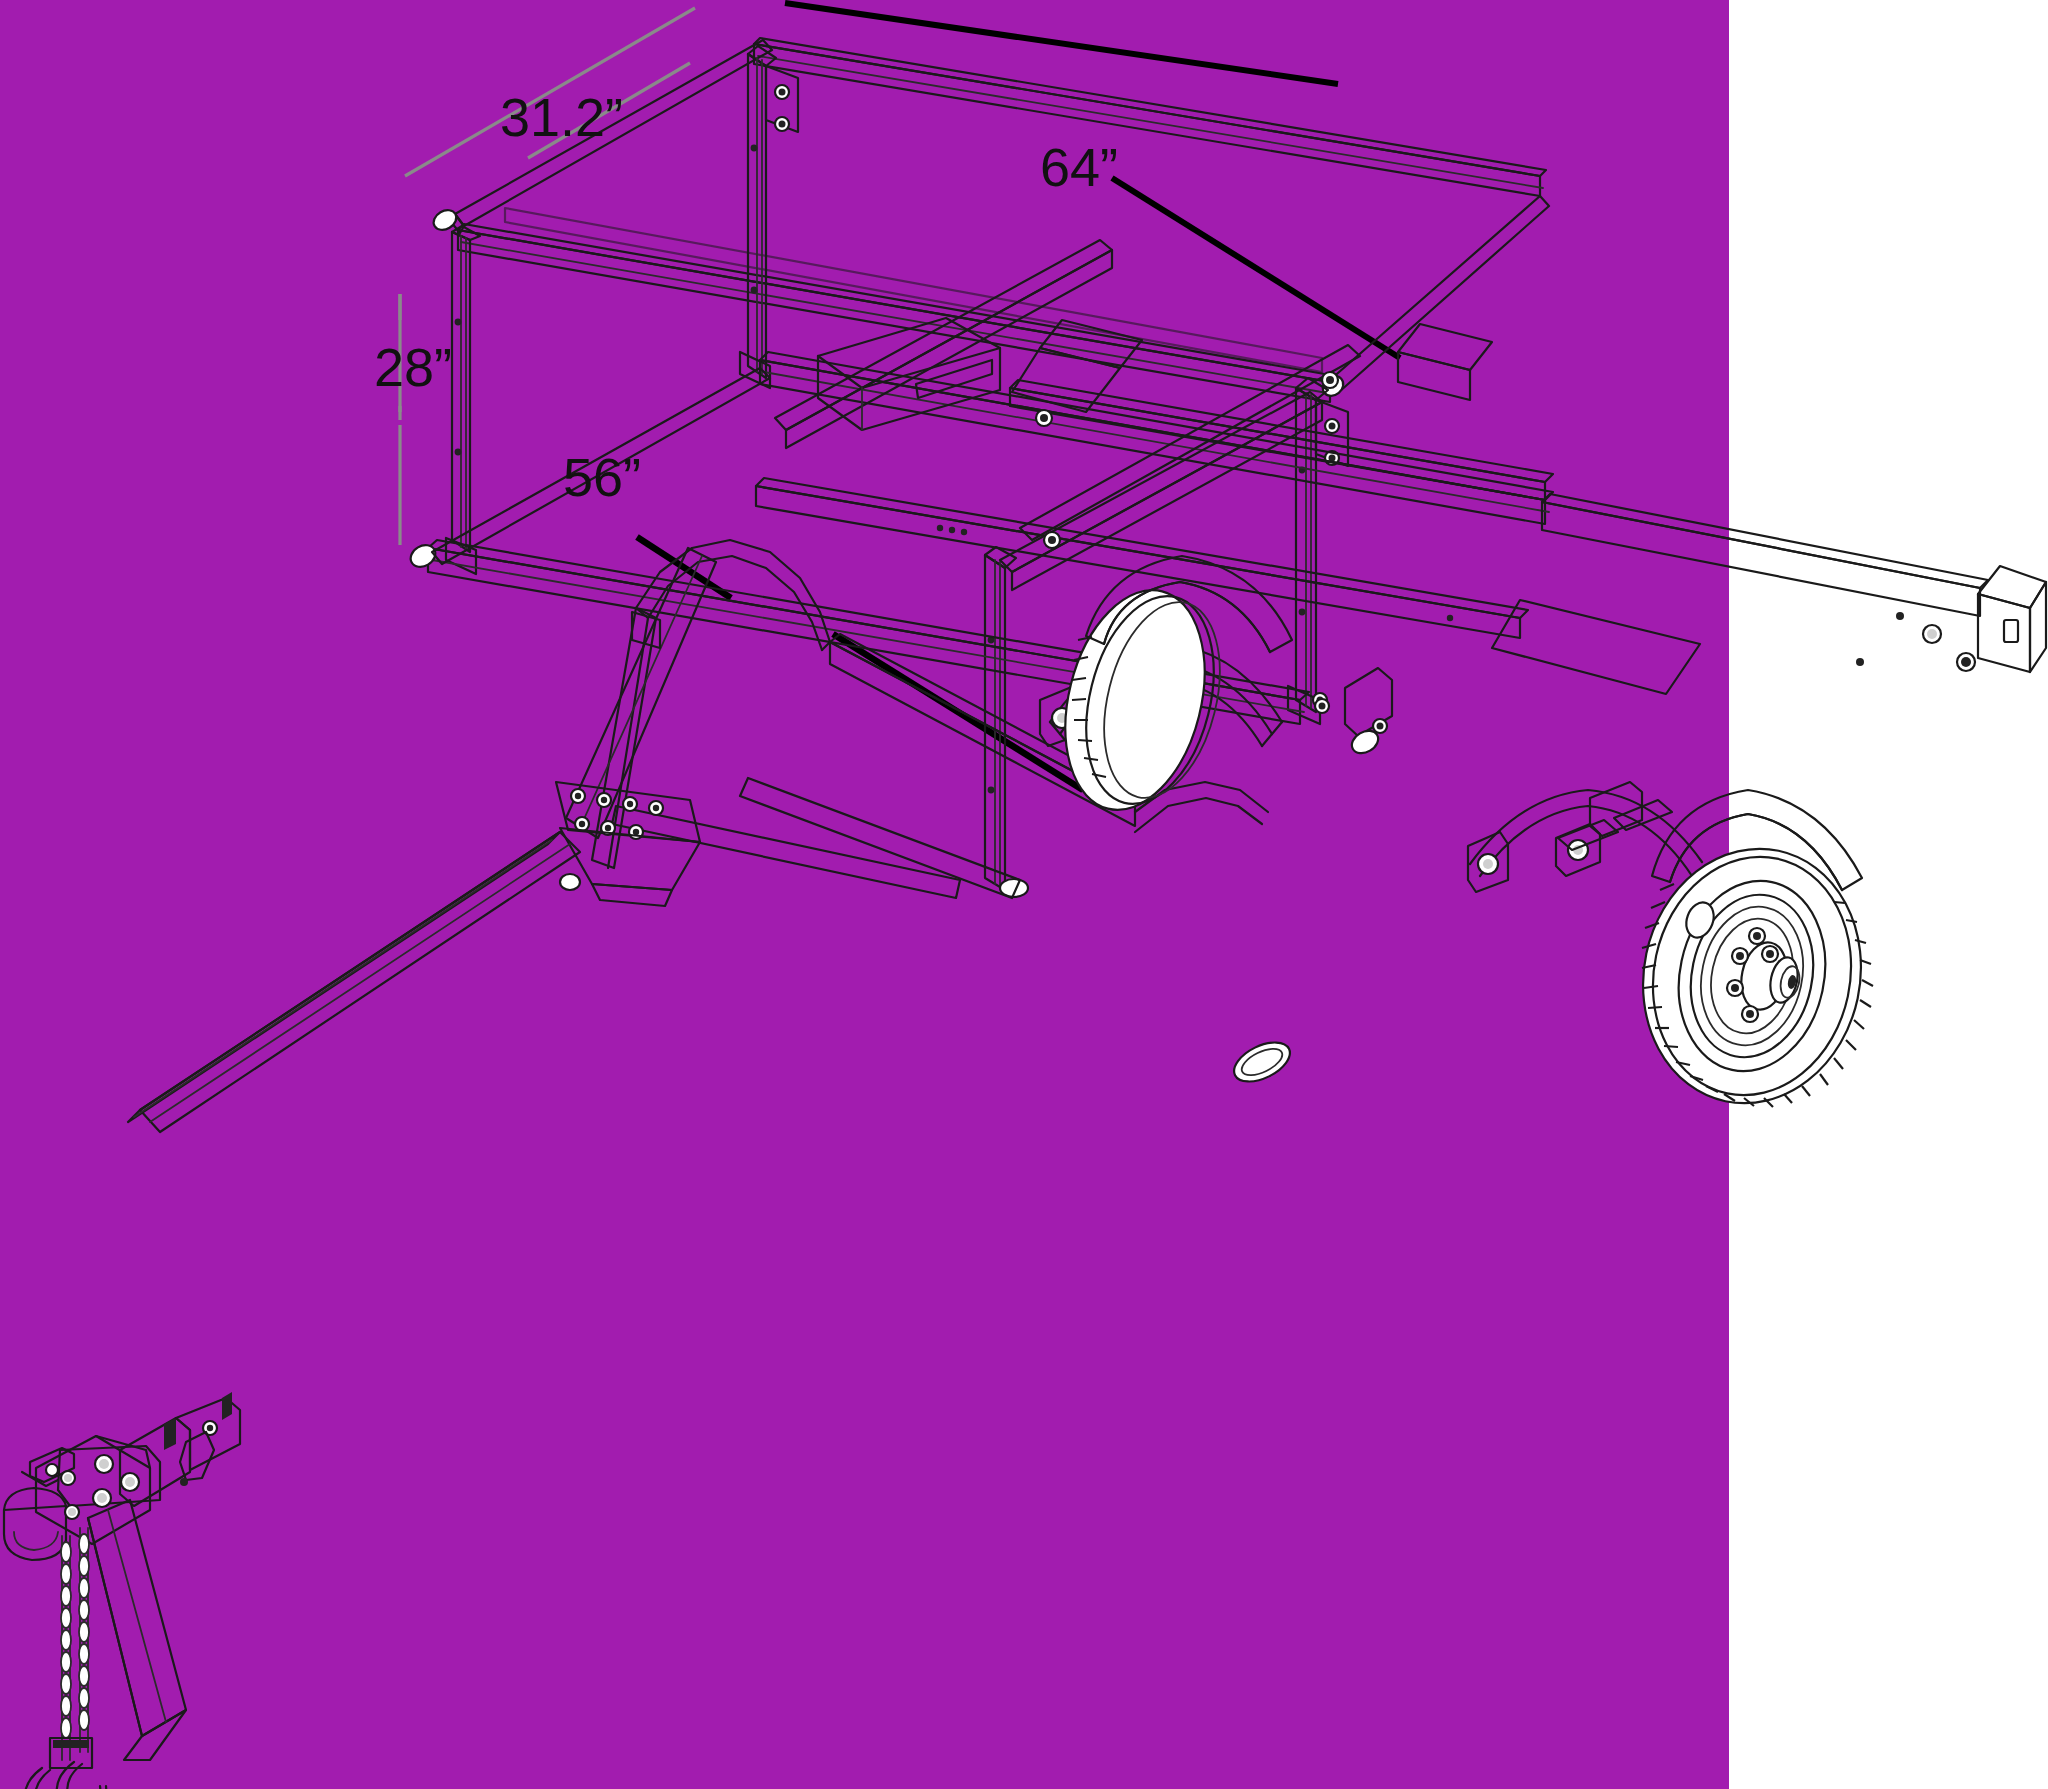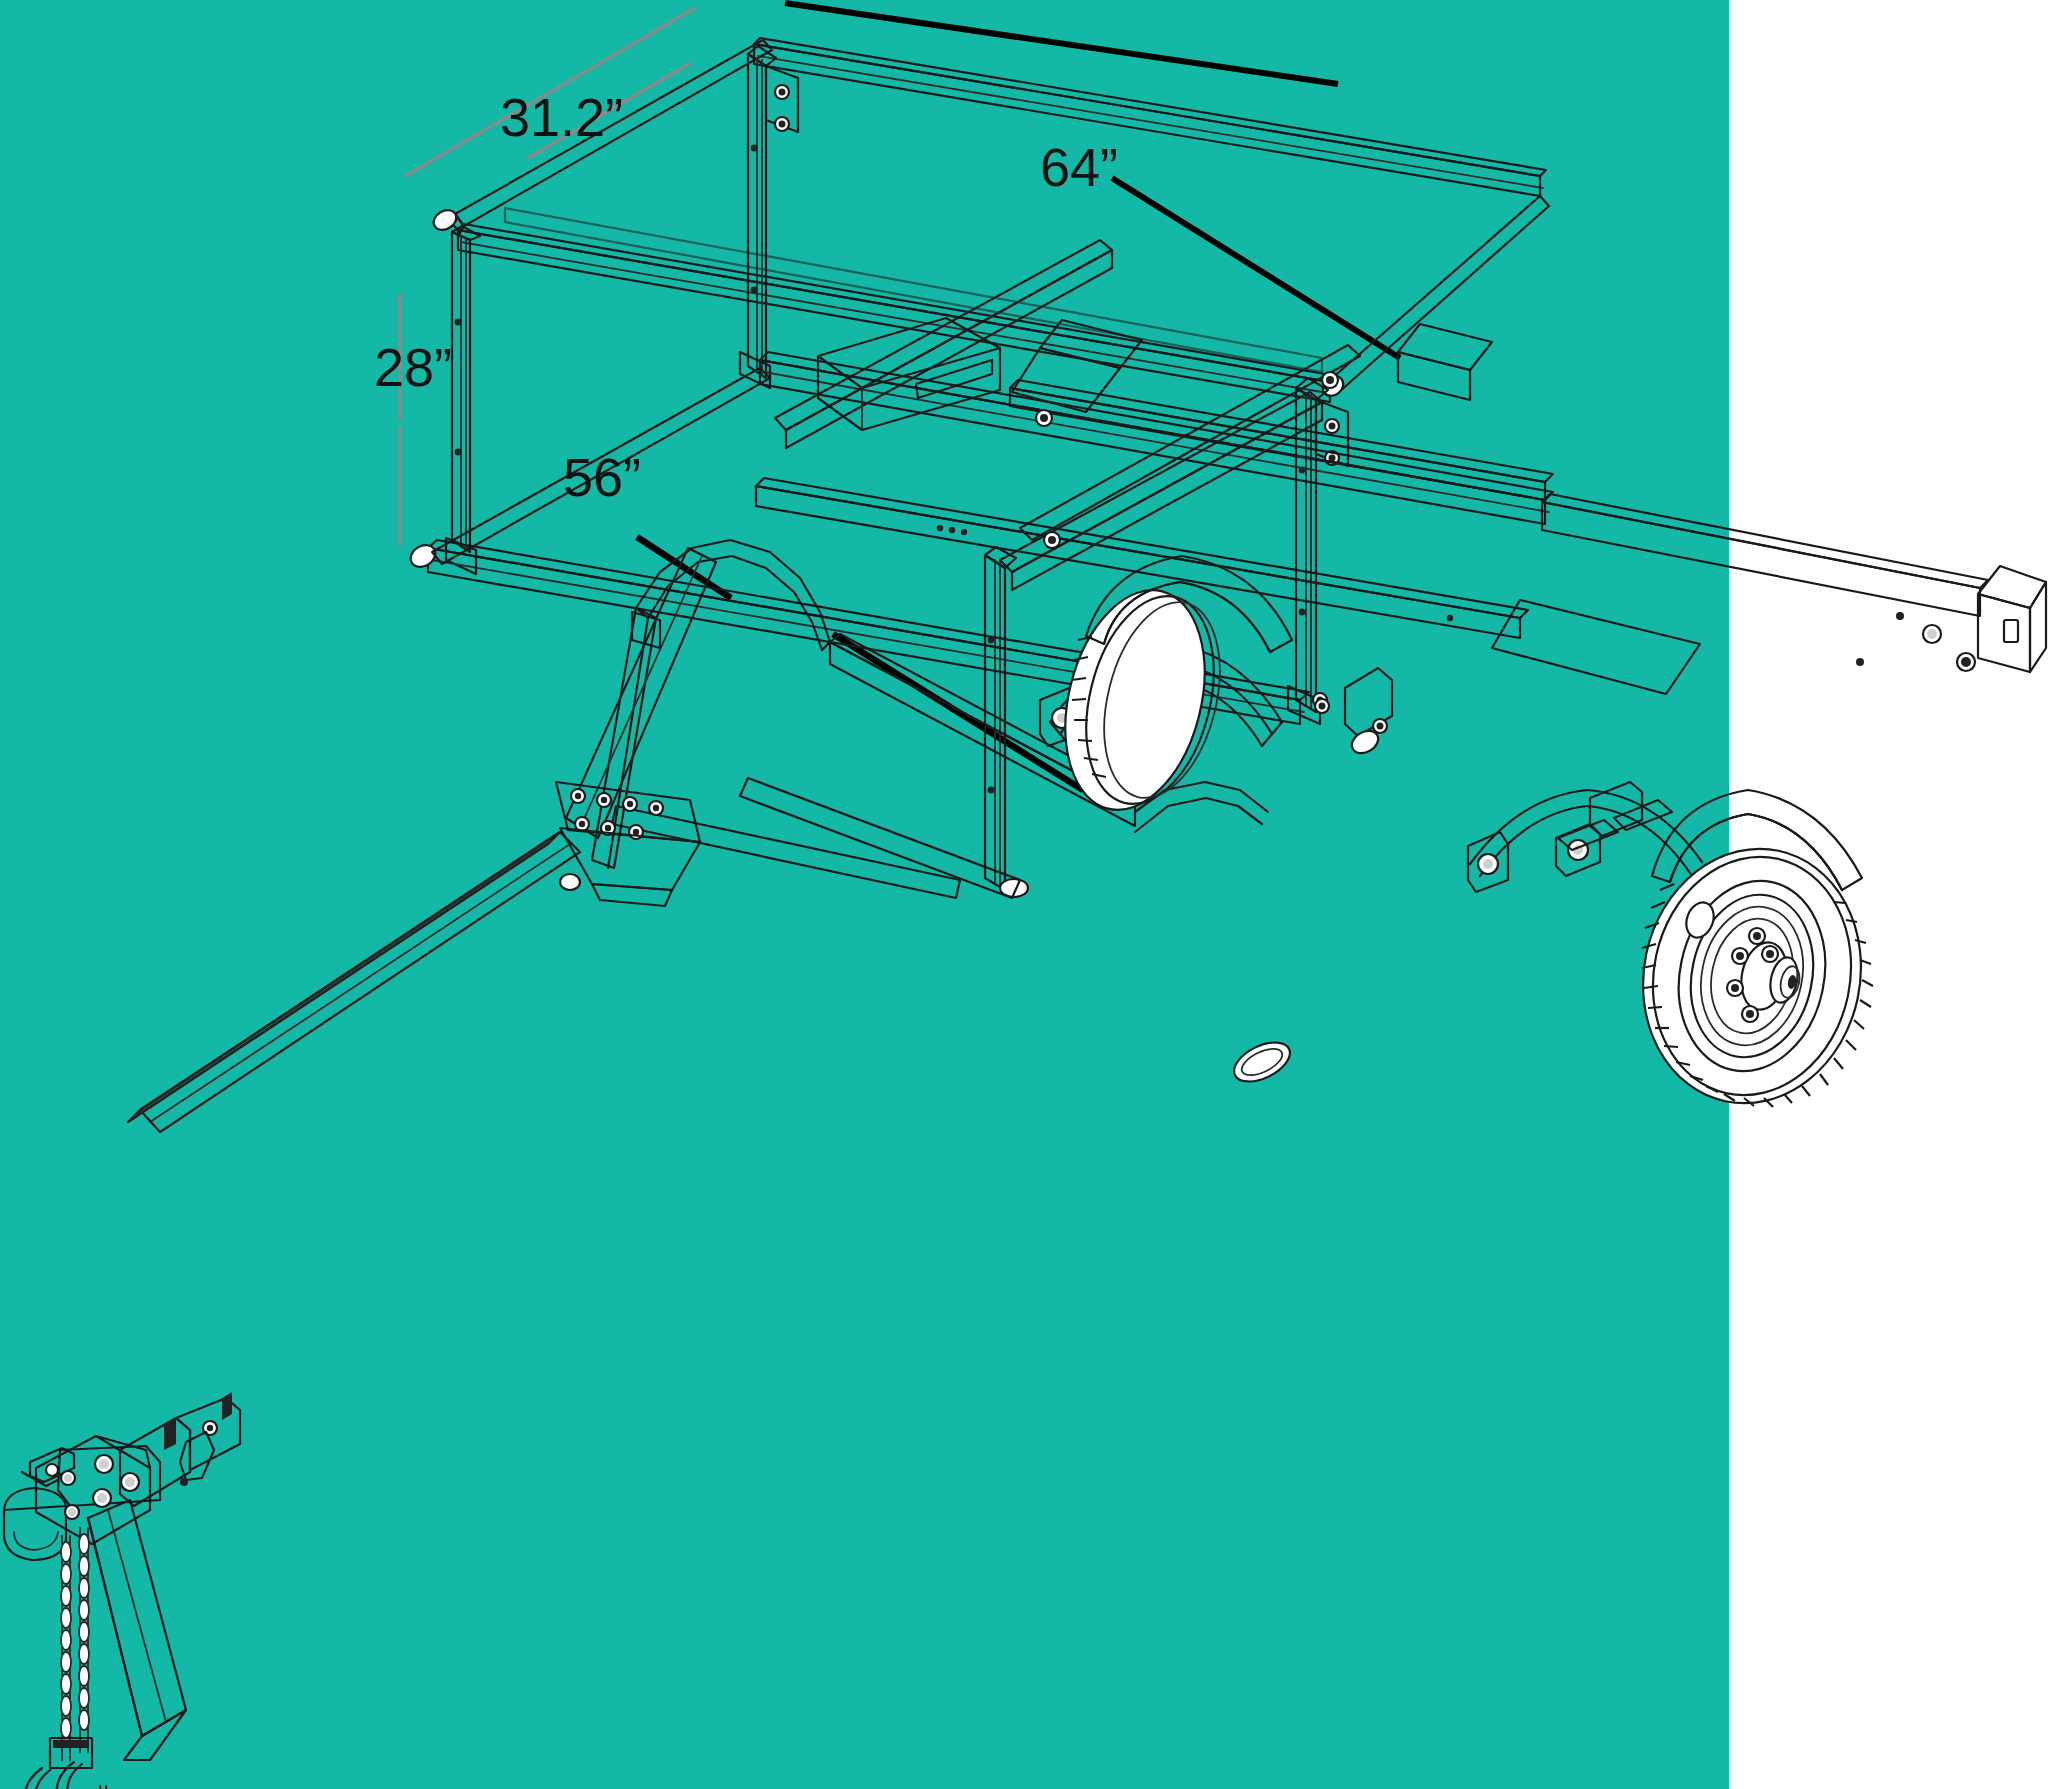--- a/index.html
+++ b/index.html
@@ -1,18 +1,18 @@
 <!DOCTYPE html>
 <html><head>
 <meta charset="utf-8">
 <title>Trailer Dimension Drawing</title>
 <style>
   html,body{margin:0;padding:0;background:#ffffff;}
   body{width:2048px;height:1789px;font-family:"Liberation Sans",sans-serif;overflow:hidden;position:relative;}
-  #stage{position:relative;width:1729px;height:1789px;background:#14b8a6;}
+  #stage{position:relative;width:1729px;height:1789px;background:#a21caf;}
   svg#drawing{position:absolute;left:0;top:0;width:2048px;height:1789px;display:block;}
   .dimtext{
     font-family:"Liberation Sans",sans-serif;
     font-size:54px;
     font-weight:400;
     fill:#111111;
     letter-spacing:0px;
   }
   
   .lw-thin{fill:none;stroke:#1a1a1a;stroke-width:2.2;stroke-linecap:round;stroke-linejoin:round;}

